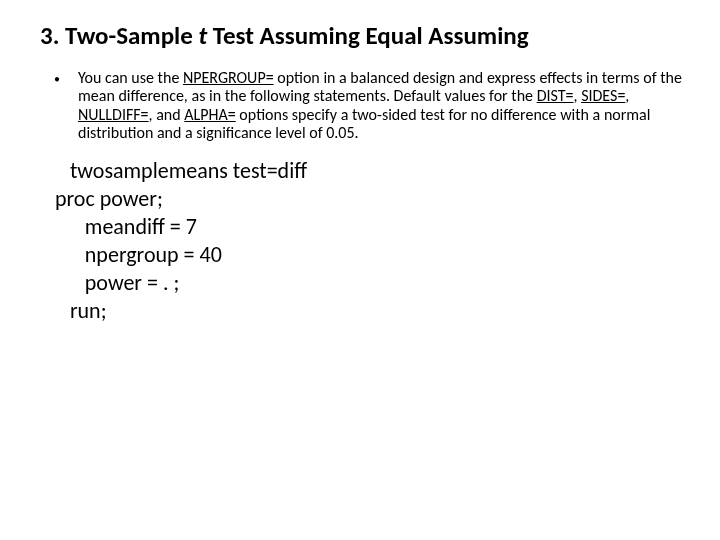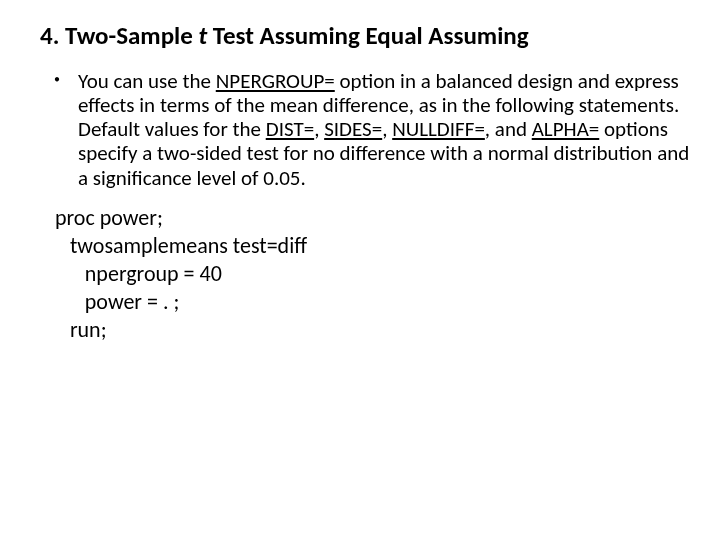--- a/index.html
+++ b/index.html
@@ -26,48 +26,49 @@
       margin-bottom: 14px;
       padding-left: 24px;
     }
     .bullet-marker {
       font-size: 12px;
       margin-right: 18px;
       margin-top: 3px;
       flex-shrink: 0;
     }
     .bullet-text {
-      font-size: 21px;
+      font-size: 16px;
       line-height: 1.15;
     }
     .underline-link {
       text-decoration: underline;
       color: #000;
     }
     .code-block {
       font-family: Calibri, 'Segoe UI', Arial, sans-serif;
       font-size: 22px;
       line-height: 1.28;
       padding-left: 20px;
     }
     .code-line { white-space: pre; }
   </style>
 </head>
 <body>
 
 <div class="title">
-  <span>4. Two-Sample </span><span class="italic">t</span><span> Test Assuming Equal Assuming</span>
+  <span>3. Two-Sample </span><span class="italic">t</span><span> Test Assuming Equal Assuming</span>
 </div>
 
 <div class="bullet-block">
   <span class="bullet-marker">•</span>
   <span class="bullet-text">
     <span>You can use the </span><span class="underline-link">NPERGROUP=</span><span> option in a balanced design and express effects in terms of the mean difference, as in the following statements. Default values for the </span><span class="underline-link">DIST=</span><span>, </span><span class="underline-link">SIDES=</span><span>, </span><span class="underline-link">NULLDIFF=</span><span>, and </span><span class="underline-link">ALPHA=</span><span> options specify a two-sided test for no difference with a normal distribution and a significance level of 0.05.</span>
   </span>
 </div>
 
 <div class="code-block">
+  <div class="code-line">    twosamplemeans test=diff</div>
   <div class="code-line"> proc power;</div>
-  <div class="code-line">    twosamplemeans test=diff</div>
+  <div class="code-line">       meandiff = 7</div>
   <div class="code-line">       npergroup = 40</div>
   <div class="code-line">       power = . ;</div>
   <div class="code-line">    run;</div>
 </div>
 
 </body></html>

